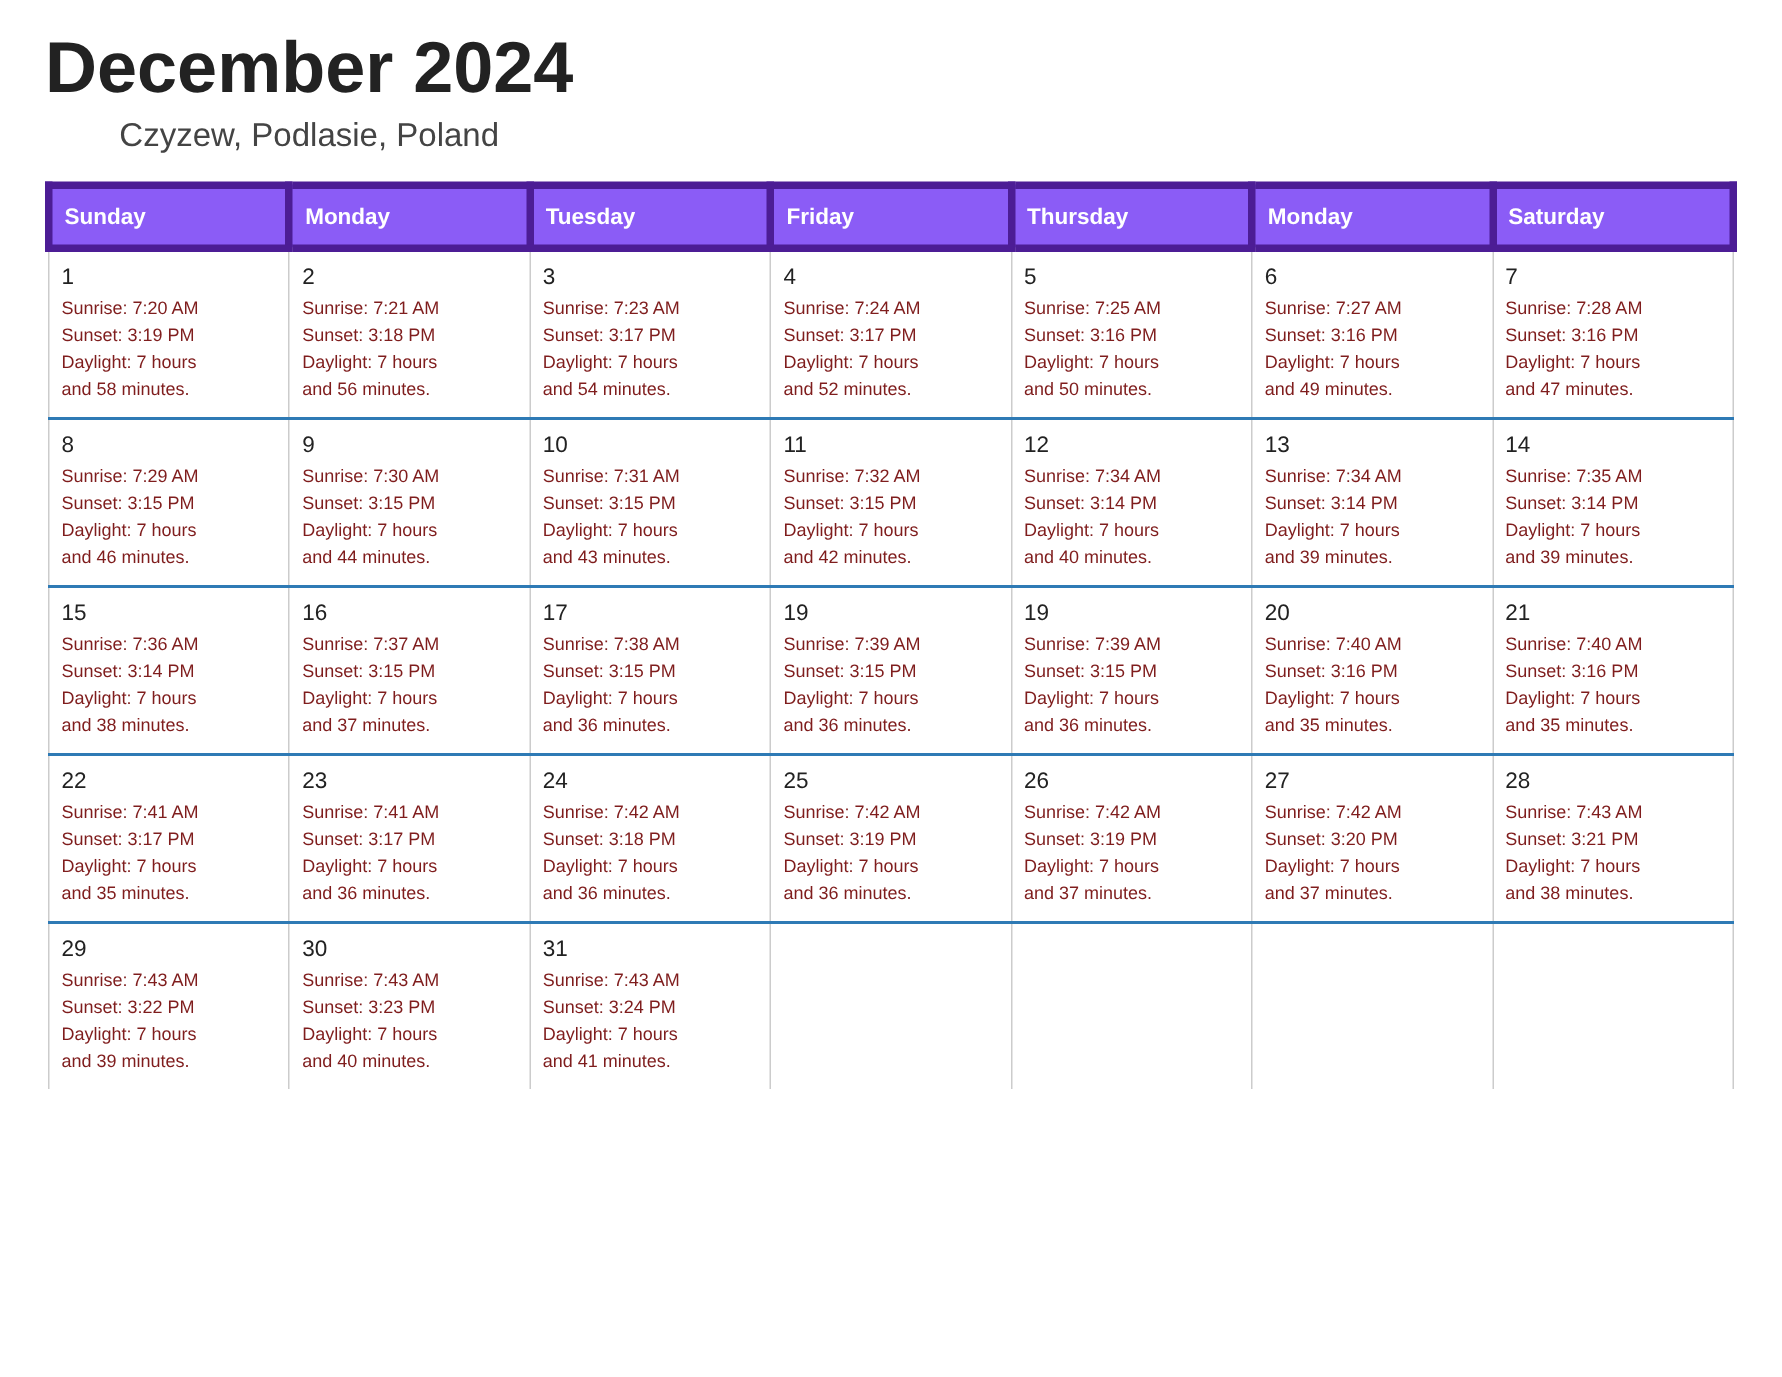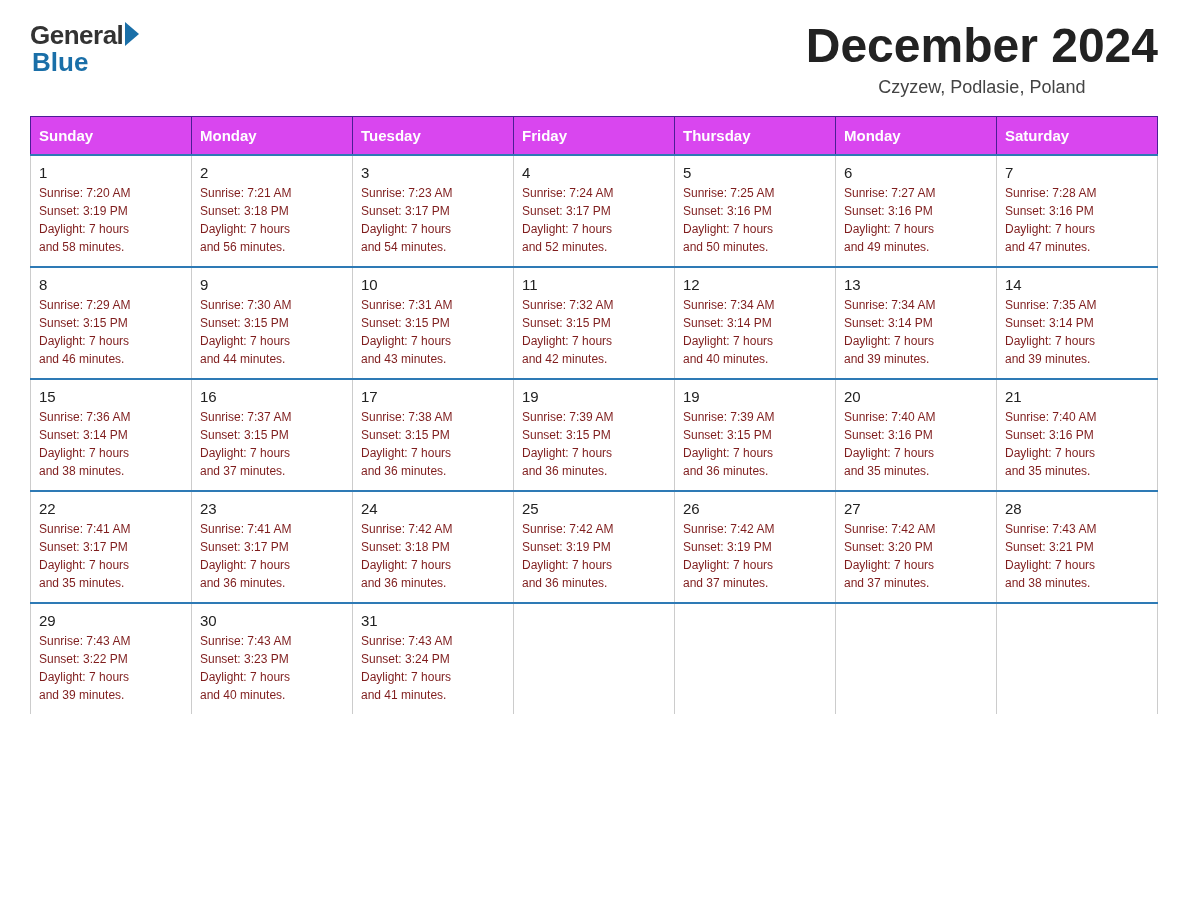--- a/index.html
+++ b/index.html
@@ -50,37 +50,37 @@
     .title-block {
       text-align: center;
     }
     .calendar-title {
       font-size: 48px;
       font-weight: bold;
       color: #222;
       line-height: 1.1;
     }
     .calendar-subtitle {
-      font-size: 18px;
+      font-size: 22px;
       color: #444;
       margin-top: 4px;
     }
     table {
       width: 100%;
       border-collapse: collapse;
       table-layout: fixed;
     }
     thead tr th {
-      background-color: #d946ef;
+      background-color: #8b5cf6;
       color: #fff;
       font-size: 15px;
       font-weight: bold;
       padding: 10px 8px;
       text-align: left;
-      border: 1px solid #4c1d95;
+      border: 5px solid #4c1d95;
     }
     tbody tr td {
       vertical-align: top;
       padding: 8px 8px 10px 8px;
       border-left: 1px solid #ccc;
       border-right: 1px solid #ccc;
       border-bottom: none;
       font-size: 12.5px;
       color: #222;
       min-height: 90px;
@@ -102,27 +102,20 @@
       line-height: 1.5;
     }
     .empty-cell {
       background: #fff;
     }
   </style>
 </head>
 <body>
 
 <div class="header">
-  <div class="logo">
-    <div class="logo-top">
-      <span class="logo-general">General</span>
-      <div class="logo-arrow"></div>
-    </div>
-    <span class="logo-blue">Blue</span>
-  </div>
   <div class="title-block">
     <div class="calendar-title">December 2024</div>
     <div class="calendar-subtitle">Czyzew, Podlasie, Poland</div>
   </div>
 </div>
 
 <table>
   <thead>
     <tr>
     <th>Sunday</th>

